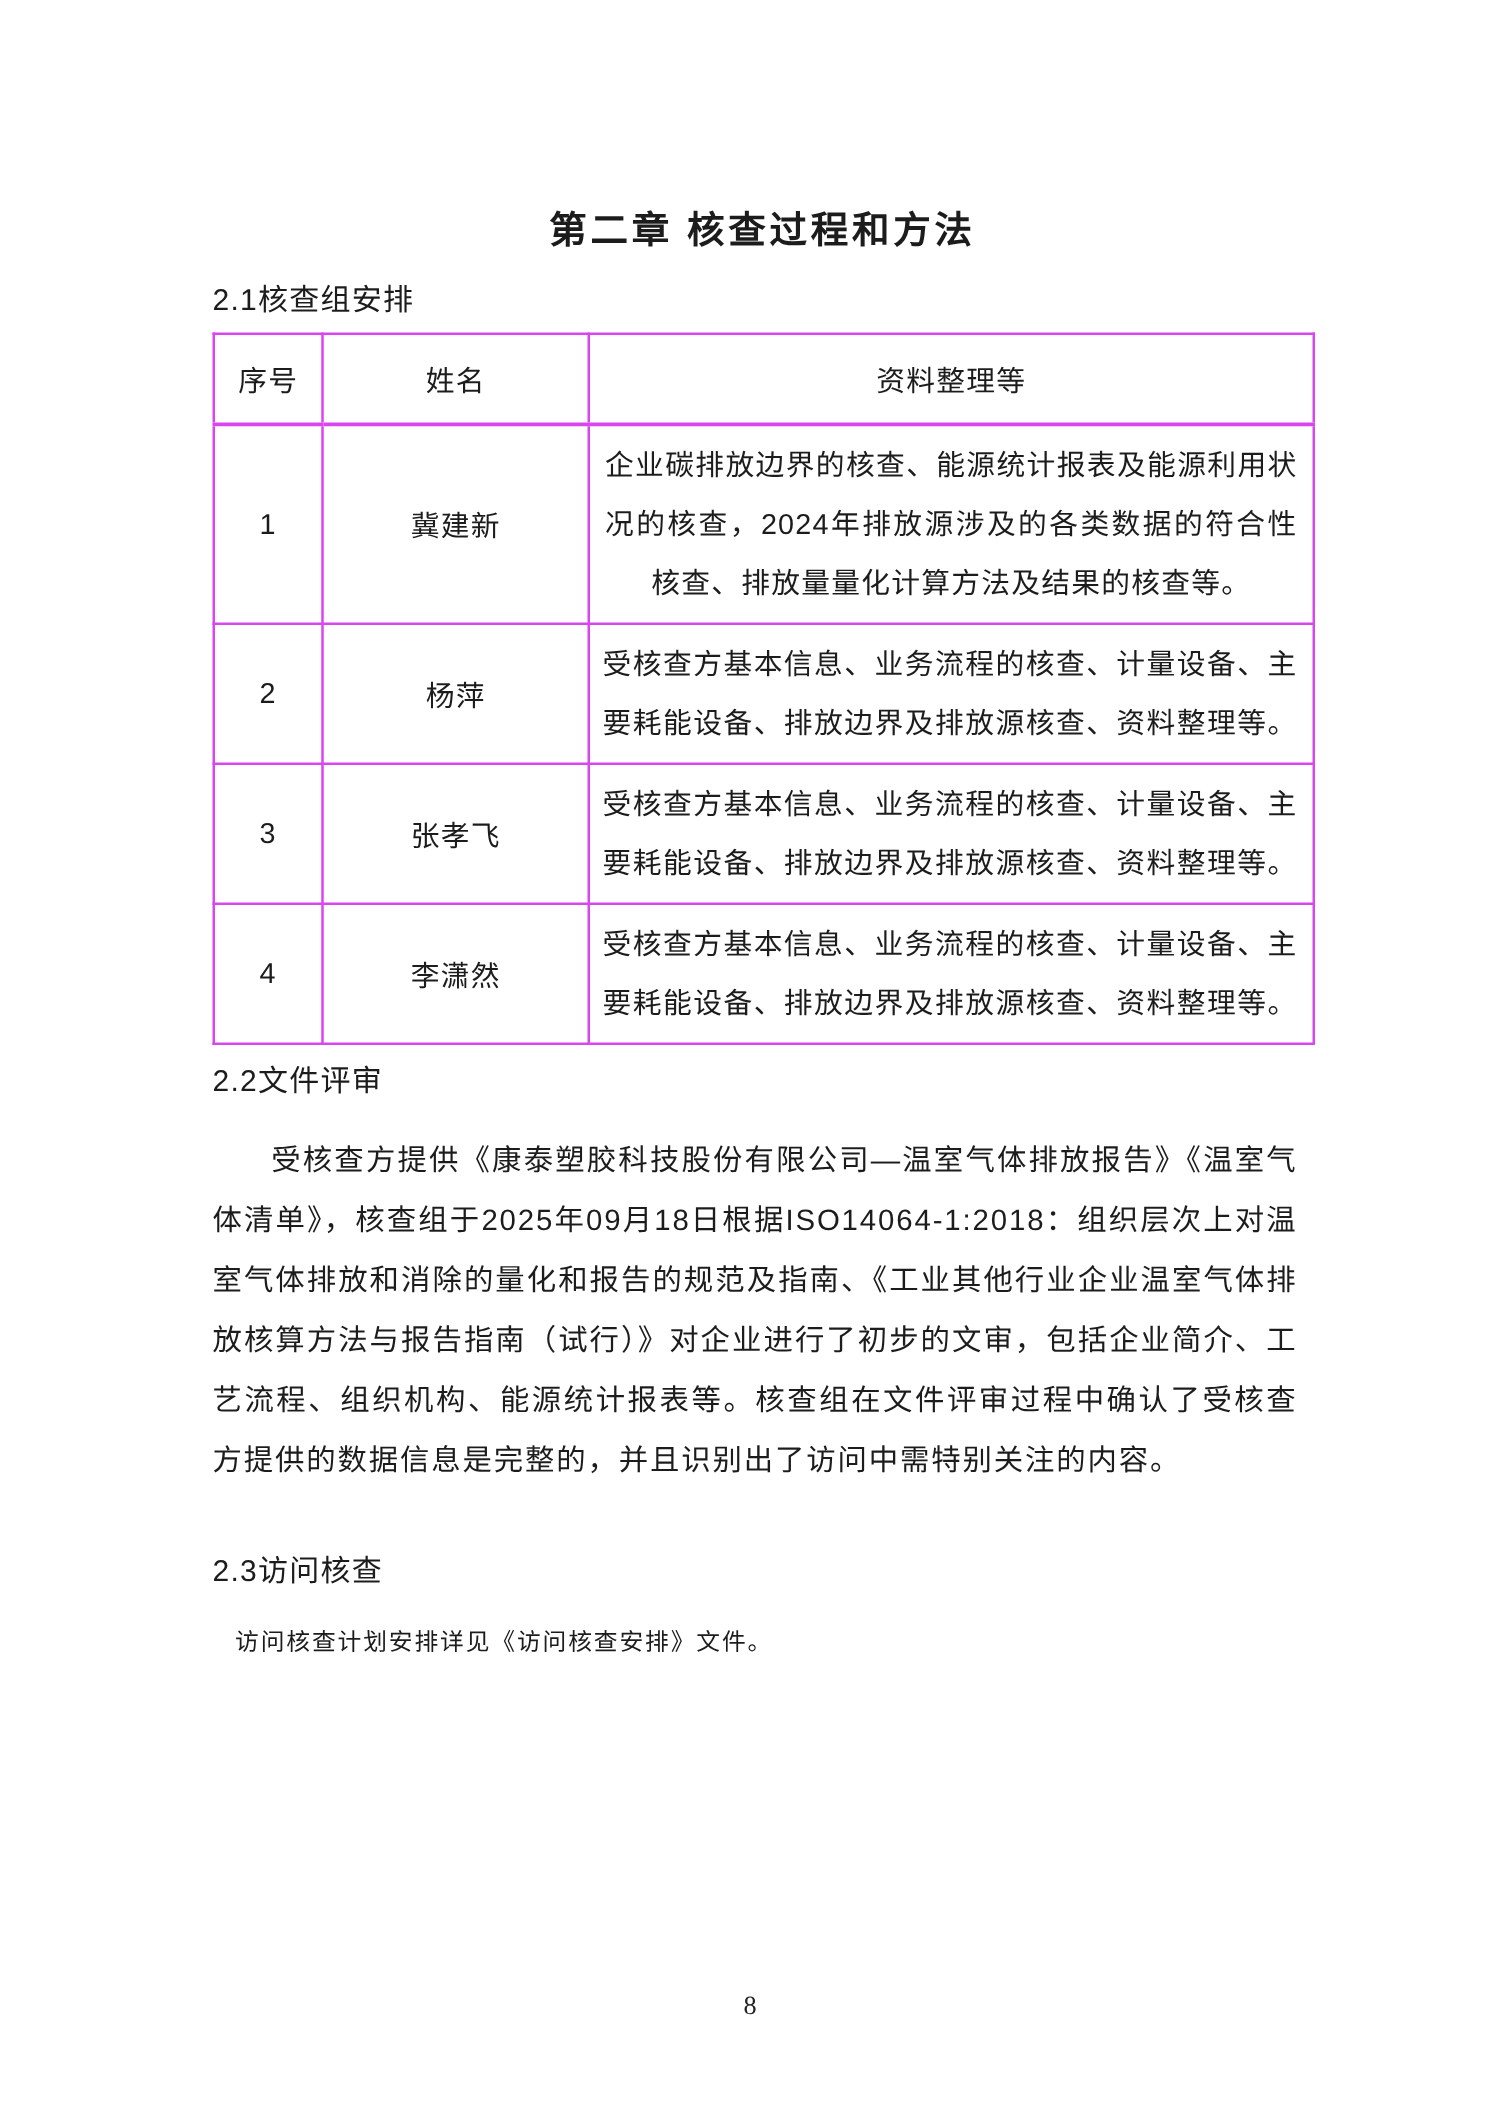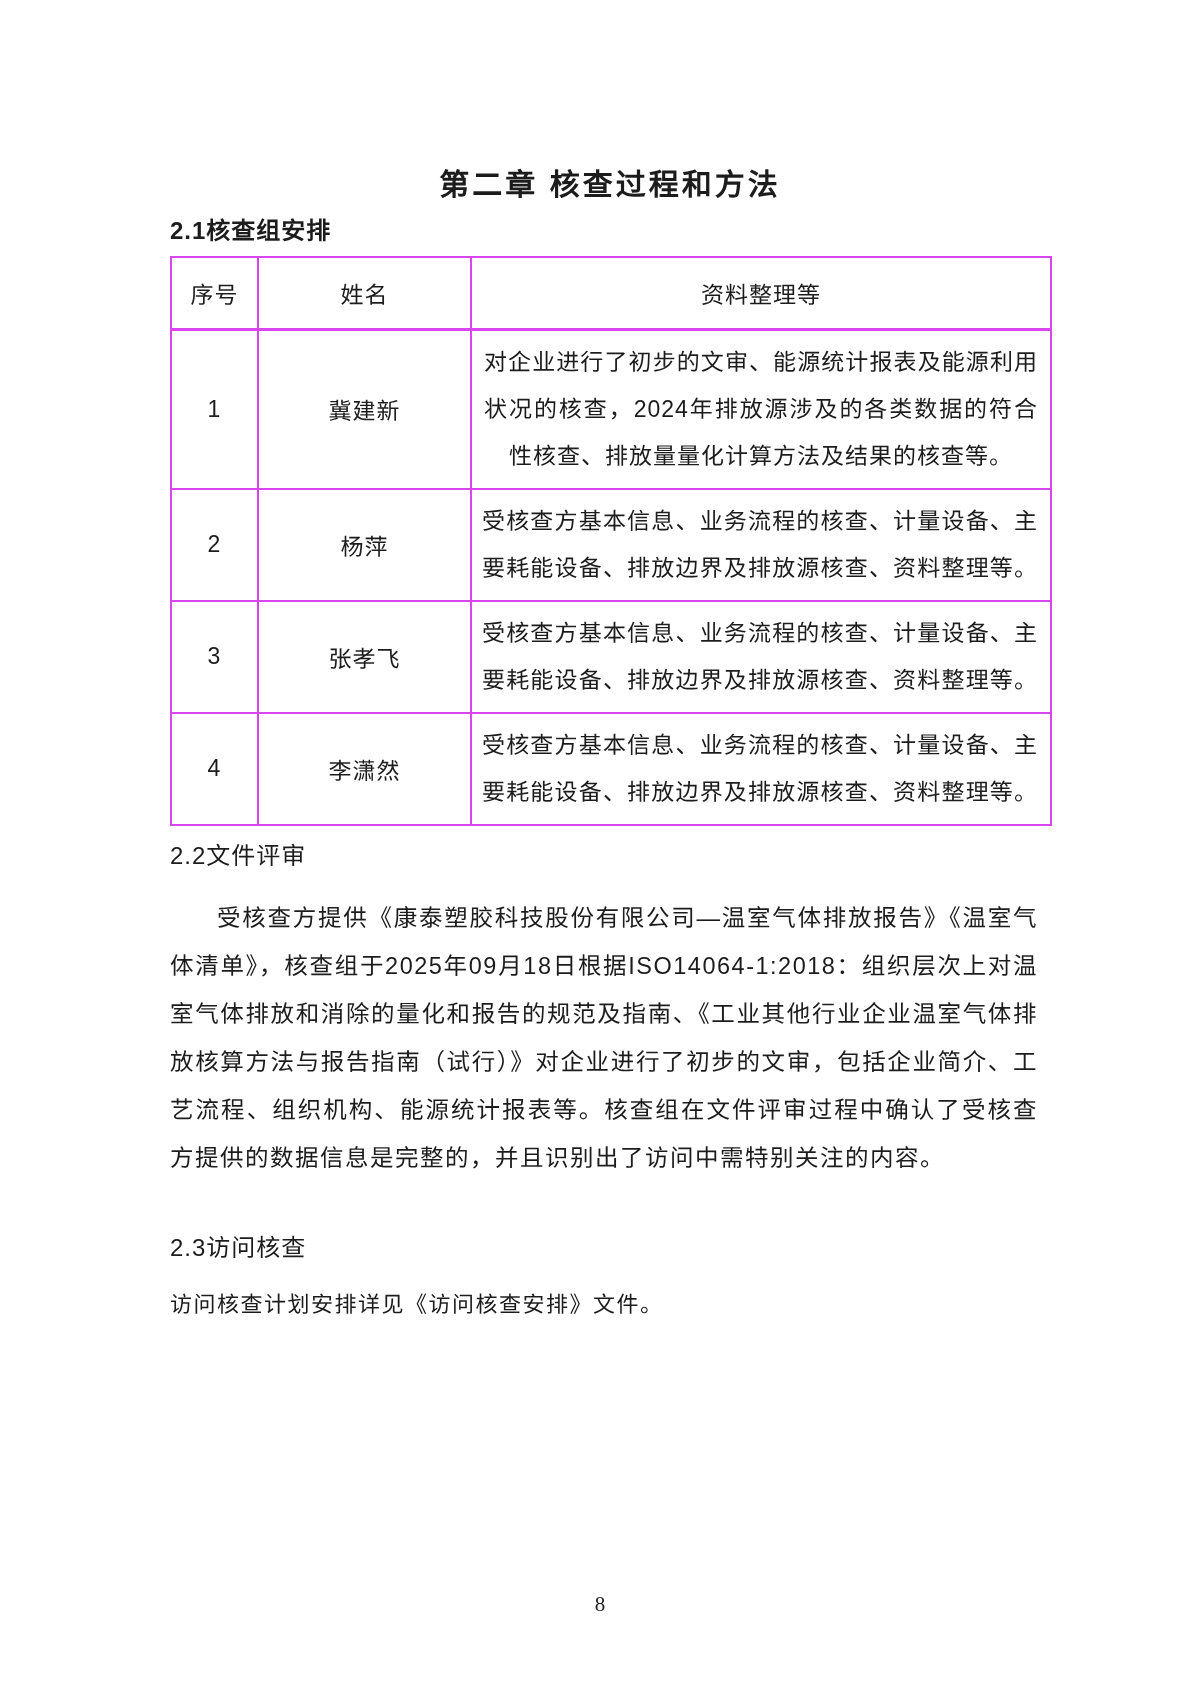--- a/index.html
+++ b/index.html
@@ -24,21 +24,21 @@
     font-weight: bold;
     text-align: center;
     letter-spacing: 3px;
   }
   .section-heading {
     font-size: 24px;
     line-height: 32px;
     font-weight: normal;
     letter-spacing: 1px;
   }
-  .heading-21 { margin-top: 11px; font-weight: bold; }
+  .heading-21 { margin-top: 21px; }
   .heading-22 { margin-top: 14px; }
   .heading-23 { margin-top: 50px; }
 
   table.team-table {
     margin-top: 9px;
     width: 880px;
     border-collapse: collapse;
     table-layout: fixed;
   }
   .team-table th, .team-table td {
@@ -68,23 +68,24 @@
     margin-top: 22px;
     width: 868px;
     font-size: 23.5px;
     line-height: 48px;
     letter-spacing: 1.5px;
     text-align: justify;
   }
   .first-indent { text-indent: 2em; }
   .visit-para {
     margin-top: 24px;
-    font-size: 22px;
+    font-size: 19px;
     line-height: 34px;
     letter-spacing: 1.5px;
+    margin-left: 18px;
   }
   .page-number {
     position: absolute;
     left: 0;
     right: 0;
     top: 1592px;
     text-align: center;
     font-family: "Liberation Serif", "DejaVu Serif", serif;
     font-size: 21px;
     color: #222;
@@ -109,21 +110,21 @@
       <tr>
         <th>序号</th>
         <th>姓名</th>
         <th>资料整理等</th>
       </tr>
     </thead>
     <tbody>
       <tr class="row-tall">
         <td class="cell-no">1</td>
         <td class="cell-name">冀建新</td>
-        <td class="cell-duty duty-center-last">对企业进行了初步的文审、能源统计报表及能源利用状况的核查，2024年排放源涉及的各类数据的符合性核查、排放量量化计算方法及结果的核查等。</td>
+        <td class="cell-duty duty-center-last">企业碳排放边界的核查、能源统计报表及能源利用状况的核查，2024年排放源涉及的各类数据的符合性核查、排放量量化计算方法及结果的核查等。</td>
       </tr>
       <tr class="row-std">
         <td class="cell-no">2</td>
         <td class="cell-name">杨萍</td>
         <td class="cell-duty duty-justify-last">受核查方基本信息、业务流程的核查、计量设备、主要耗能设备、排放边界及排放源核查、资料整理等。</td>
       </tr>
       <tr class="row-std">
         <td class="cell-no">3</td>
         <td class="cell-name">张孝飞</td>
         <td class="cell-duty duty-justify-last">受核查方基本信息、业务流程的核查、计量设备、主要耗能设备、排放边界及排放源核查、资料整理等。</td>

